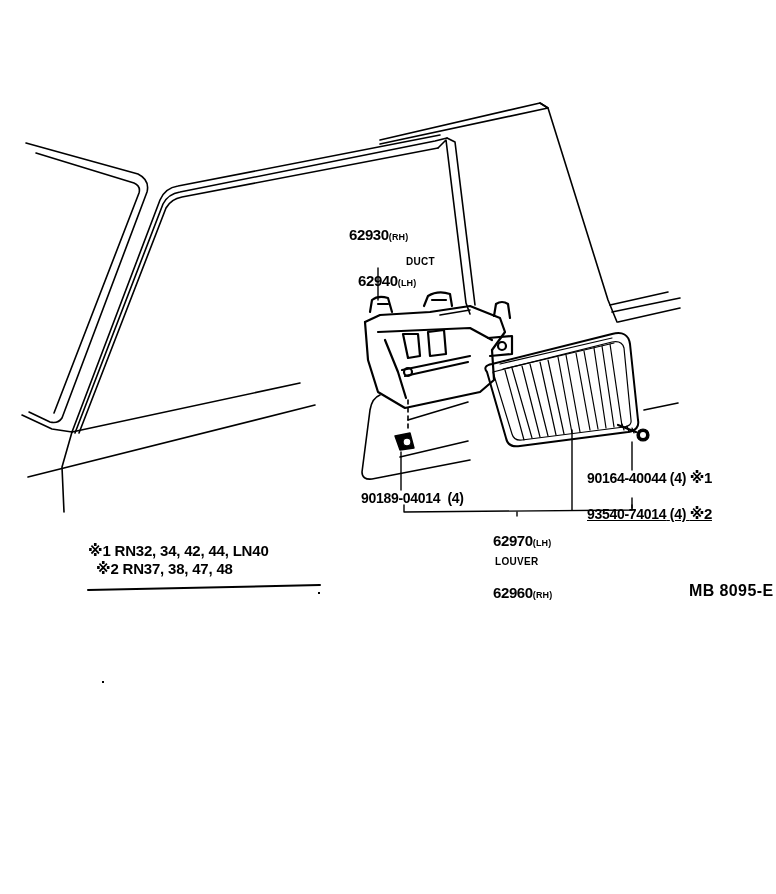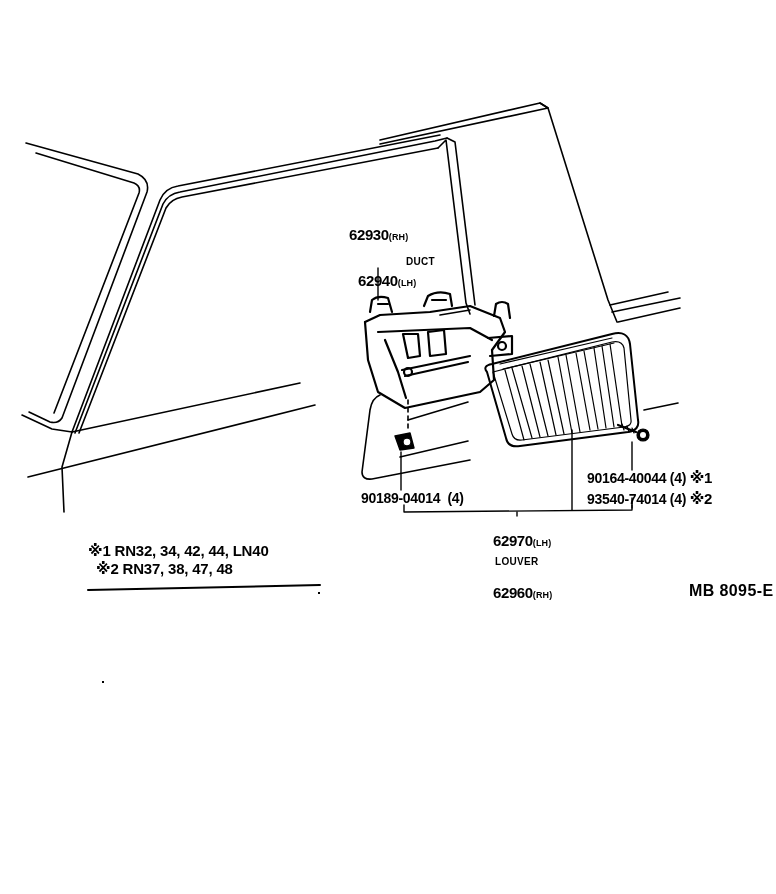--- a/index.html
+++ b/index.html
@@ -131,21 +131,21 @@
   </div>
   <div class="lbl name" style="left:362px; top:257px;padding-left:44px;">DUCT</div>
 
   <div class="lbl pn" style="left:361px; top:491px;">
     <span>90189-04014</span>&nbsp;&nbsp;<span>(4)</span>
   </div>
 
   <div class="lbl pn" style="left:587px; top:470px;">
     <span>90164-40044</span>&nbsp;<span>(4)</span>&nbsp;<span class="mark">※1</span>
   </div>
-  <div class="lbl pn" style="left:587px; top:491px;">
+  <div class="lbl pn" style="left:587px; top:506px;text-decoration:underline;">
     <span>93540-74014</span>&nbsp;<span>(4)</span>&nbsp;<span class="mark">※2</span>
   </div>
 
   <div class="lbl pn-big" style="left:493px; top:549px;margin-top:36px;">
     <span>62960</span><span class="side">(RH)</span>
   </div>
   <div class="lbl pn-big" style="left:493px; top:533px;">
     <span>62970</span><span class="side">(LH)</span>
   </div>
   <div class="lbl name" style="left:495px; top:549px;margin-top:8px;">LOUVER</div>

